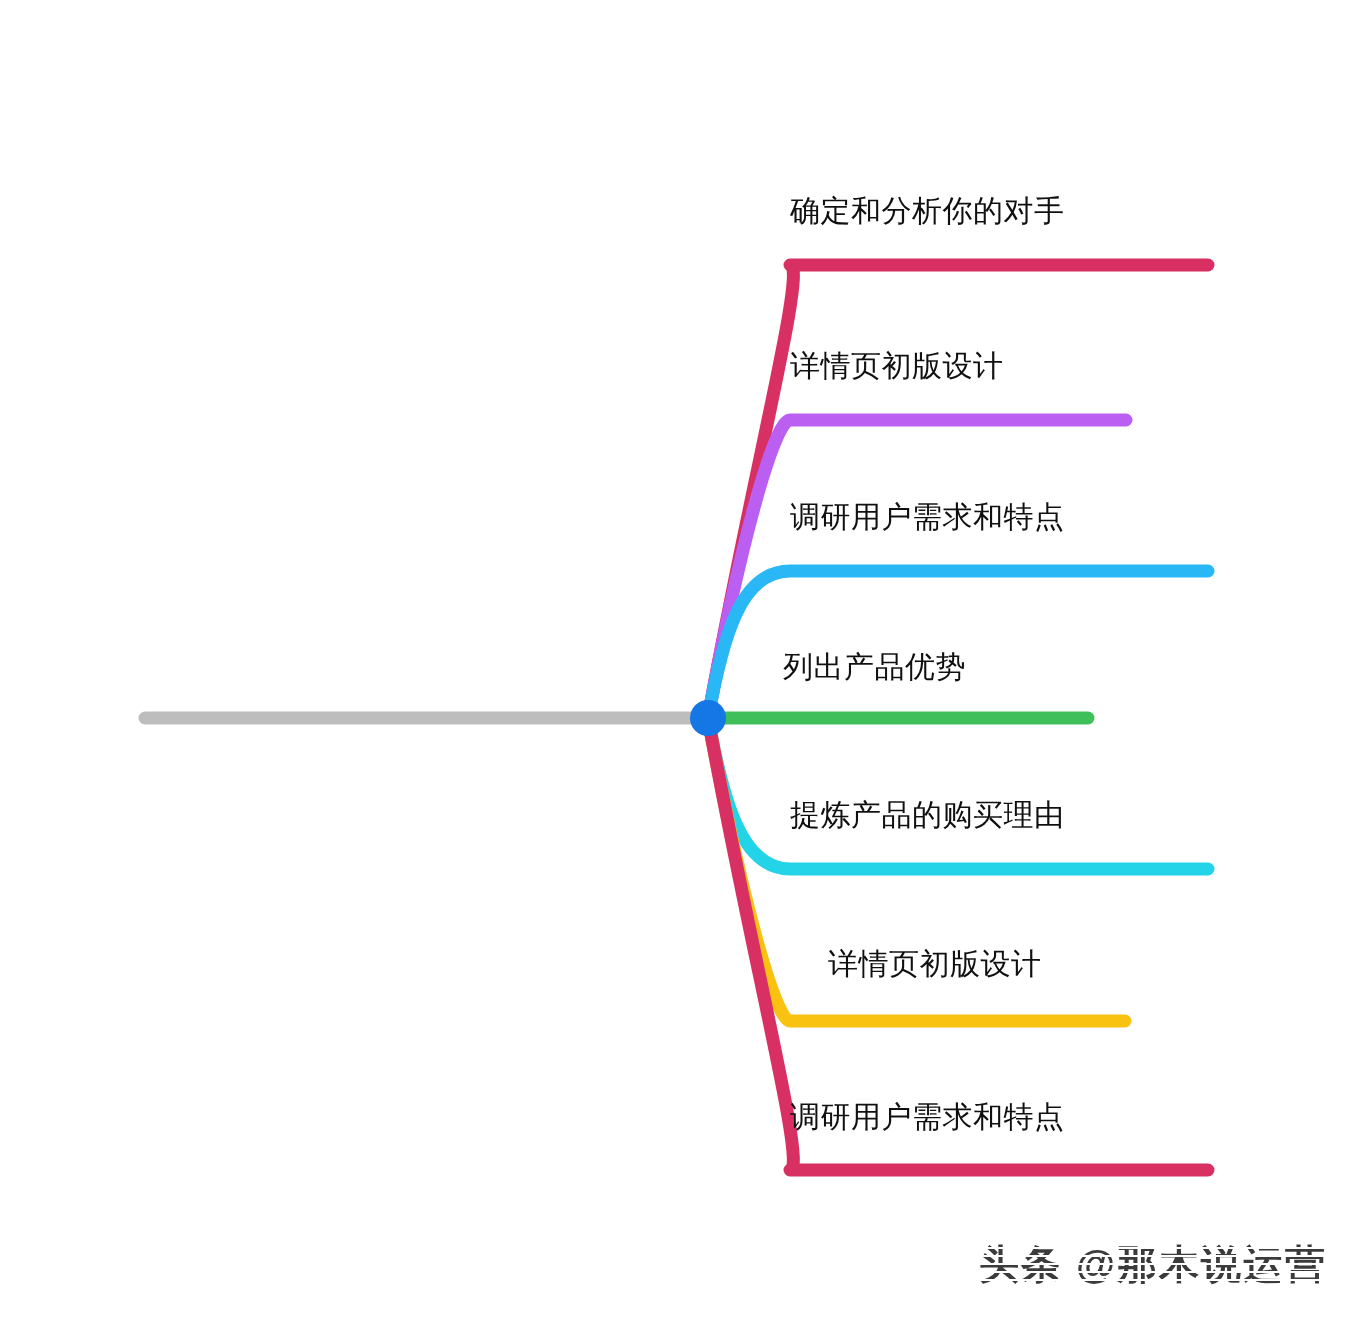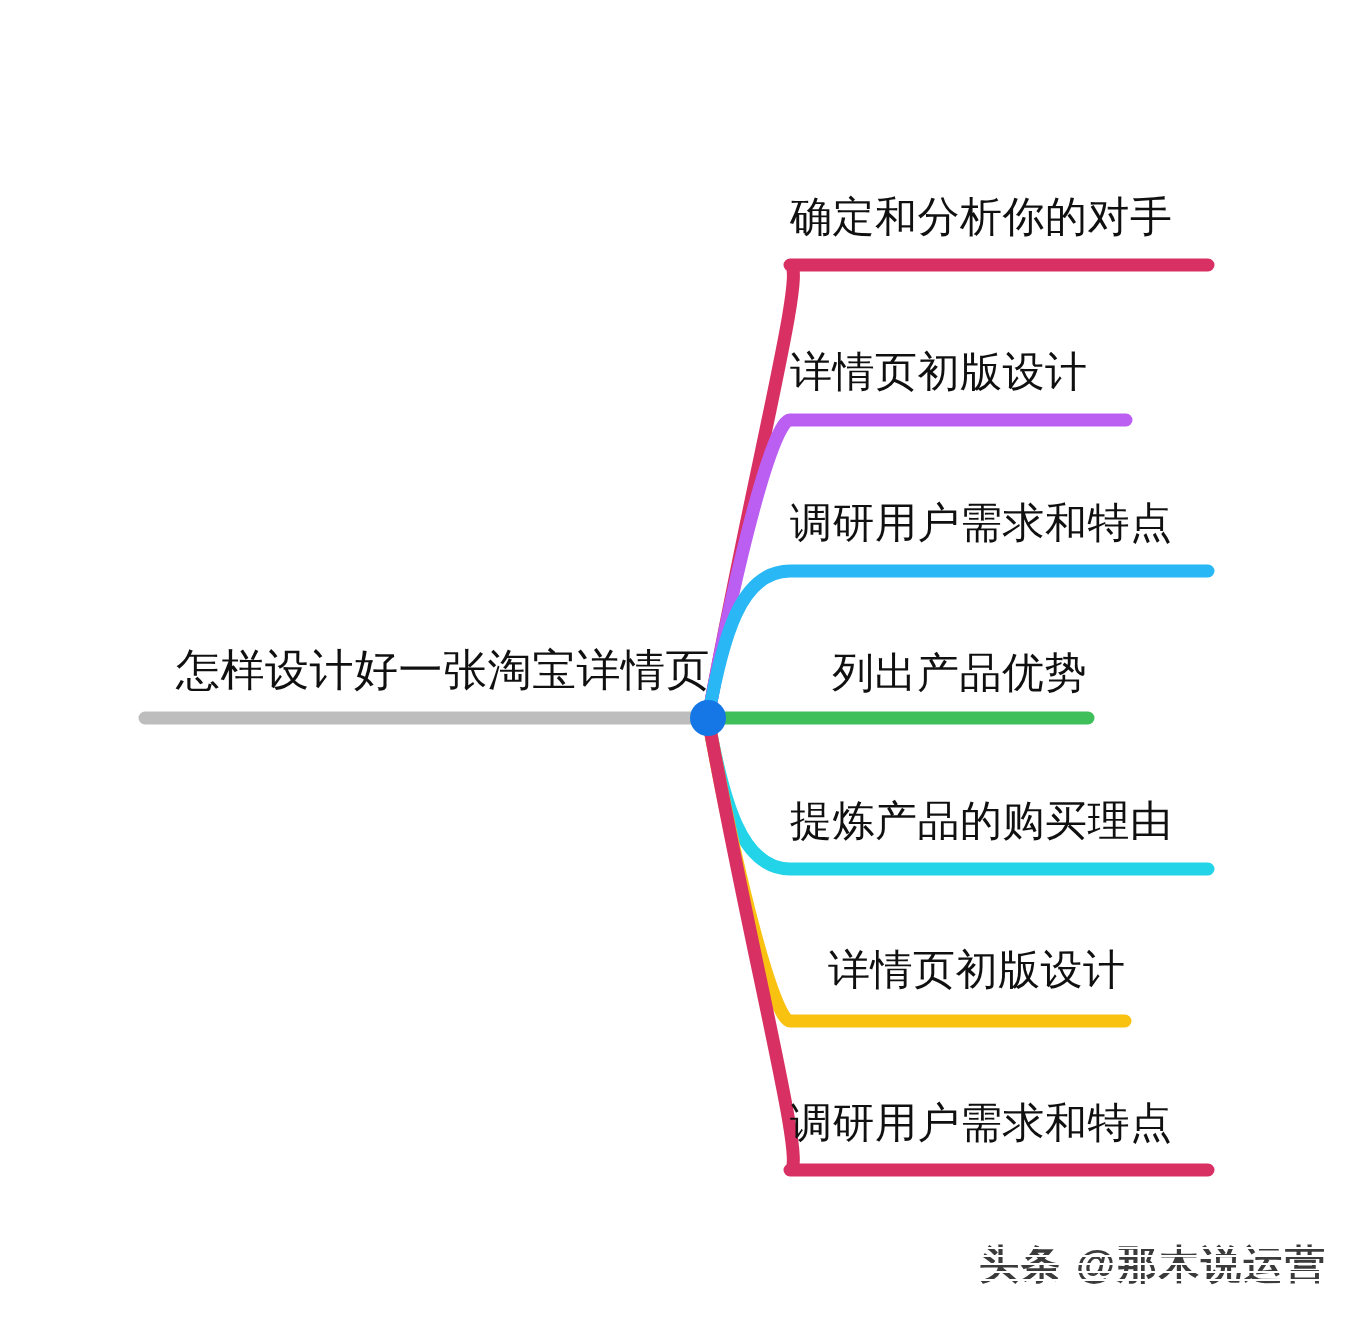--- a/index.html
+++ b/index.html
@@ -22,21 +22,21 @@
   #branch-canvas {
     position: absolute;
     left: 0;
     top: 0;
     width: 1351px;
     height: 1320px;
   }
   .node-label {
     position: absolute;
     color: #101010;
-    font-size: 42px;
+    font-size: 30px;
     line-height: 1;
     white-space: nowrap;
     font-weight: 400;
     letter-spacing: 0.5px;
   }
   #root-label {
     font-size: 44px;
     left: 176px;
     top: 648px;
   }
@@ -95,27 +95,26 @@
         <path d="M 708 718 L 1088 718" fill="none" stroke="#3fbf59" stroke-width="13" stroke-linecap="round" stroke-linejoin="round"></path>
         <path d="M 708 718 C 723.1 801.05, 741.22 869, 790 869 L 1208 869" fill="none" stroke="#23d3e8" stroke-width="13" stroke-linecap="round" stroke-linejoin="round"></path>
         <path d="M 708 718 C 738.3 884.65, 774.66 1021, 790 1021 L 1125 1021" fill="none" stroke="#f9c211" stroke-width="13" stroke-linecap="round" stroke-linejoin="round"></path>
         <path d="M 708 718 C 753.2 966.6, 807.44 1170, 790 1170 L 1208 1170" fill="none" stroke="#d93063" stroke-width="13" stroke-linecap="round" stroke-linejoin="round"></path>
       </g>
     <g id="hub-group">
         <circle cx="708" cy="718" r="18" fill="#1577e6"></circle>
       </g>
   </svg>
 
-  <div class="node-label" id="root-label">怎样设计好一张淘宝详情页</div>
 
   <div id="branch-labels">
       <div class="node-label" style="left: 790px; top: 196px;">确定和分析你的对手</div>
       <div class="node-label" style="left: 790px; top: 351px;">详情页初版设计</div>
       <div class="node-label" style="left: 790px; top: 502px;">调研用户需求和特点</div>
-      <div class="node-label" style="left: 832px; top: 652px; text-align: right;">列出产品优势</div>
+      <div class="node-label" style="left: 783px; top: 652px; text-align: right;">列出产品优势</div>
       <div class="node-label" style="left: 790px; top: 800px;">提炼产品的购买理由</div>
       <div class="node-label" style="left: 828px; top: 949px;">详情页初版设计</div>
       <div class="node-label" style="left: 790px; top: 1102px;">调研用户需求和特点</div>
     </div>
 
   <div class="watermark">
     <span class="watermark-inner">
       <span>头条 @那木说运营</span>
       <span class="watermark-stripes"></span>
     </span>

